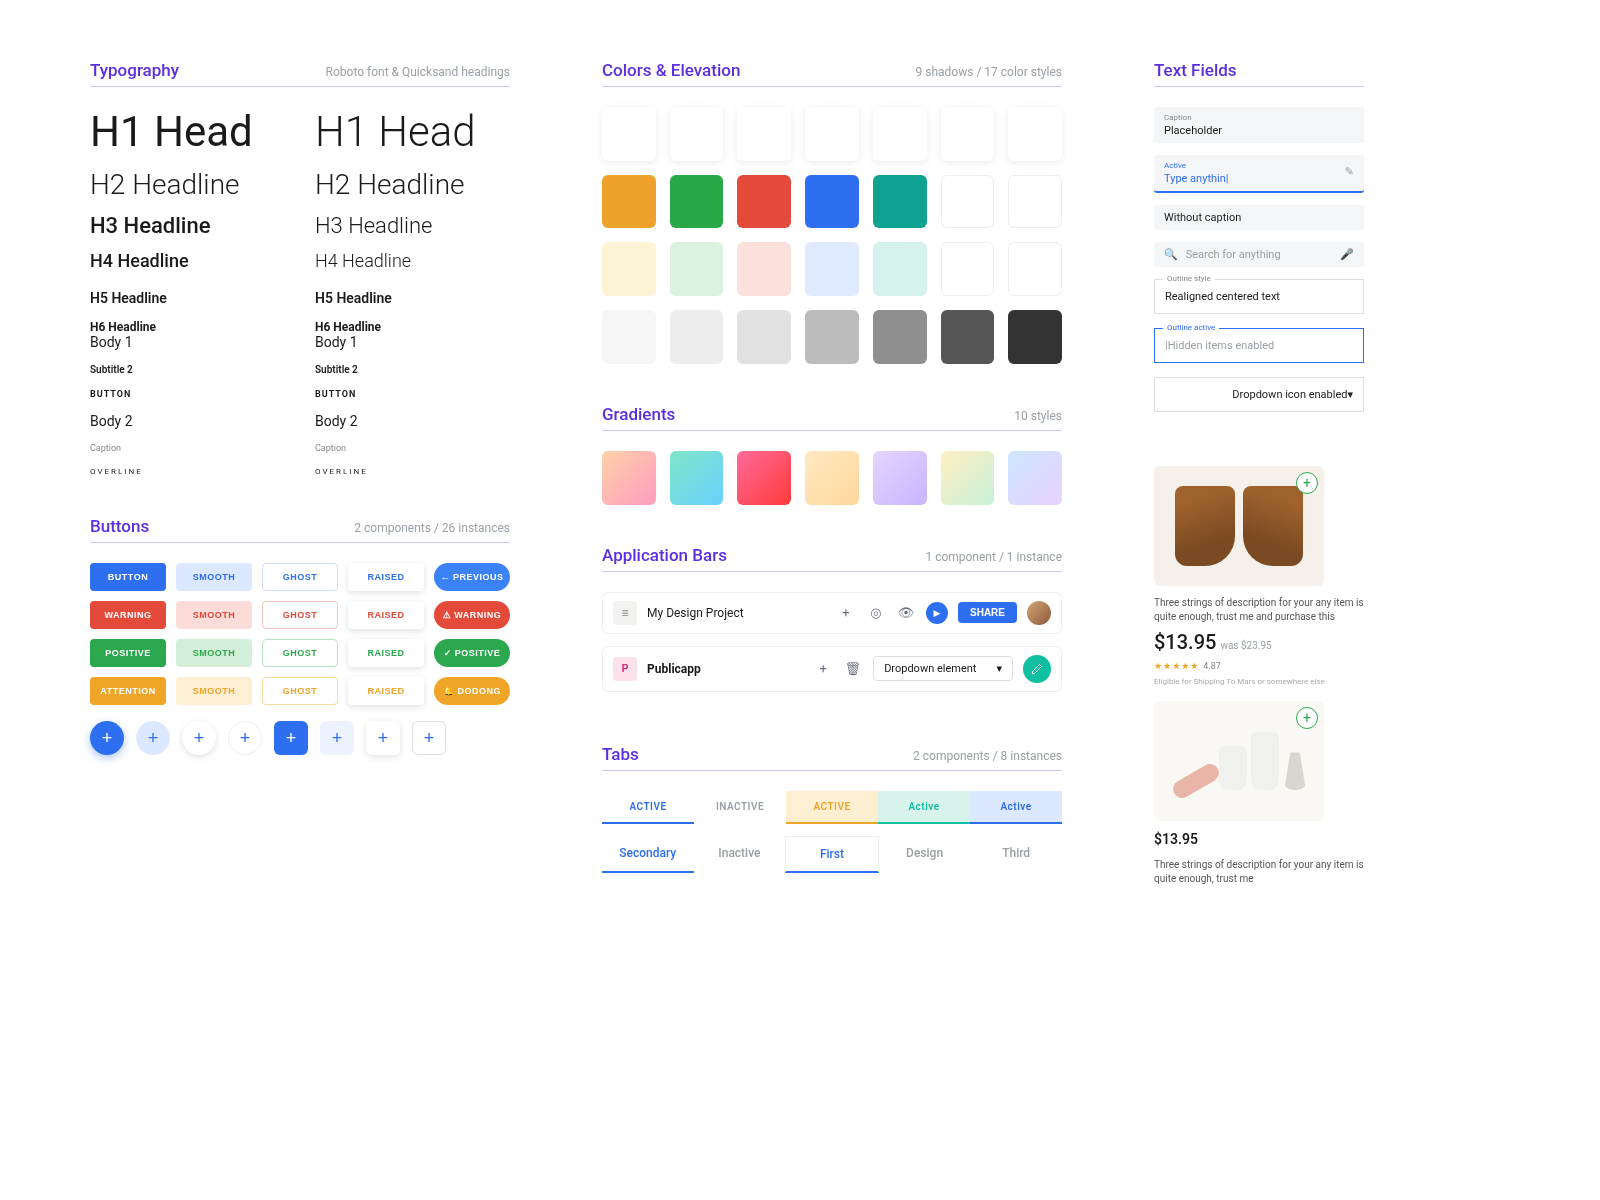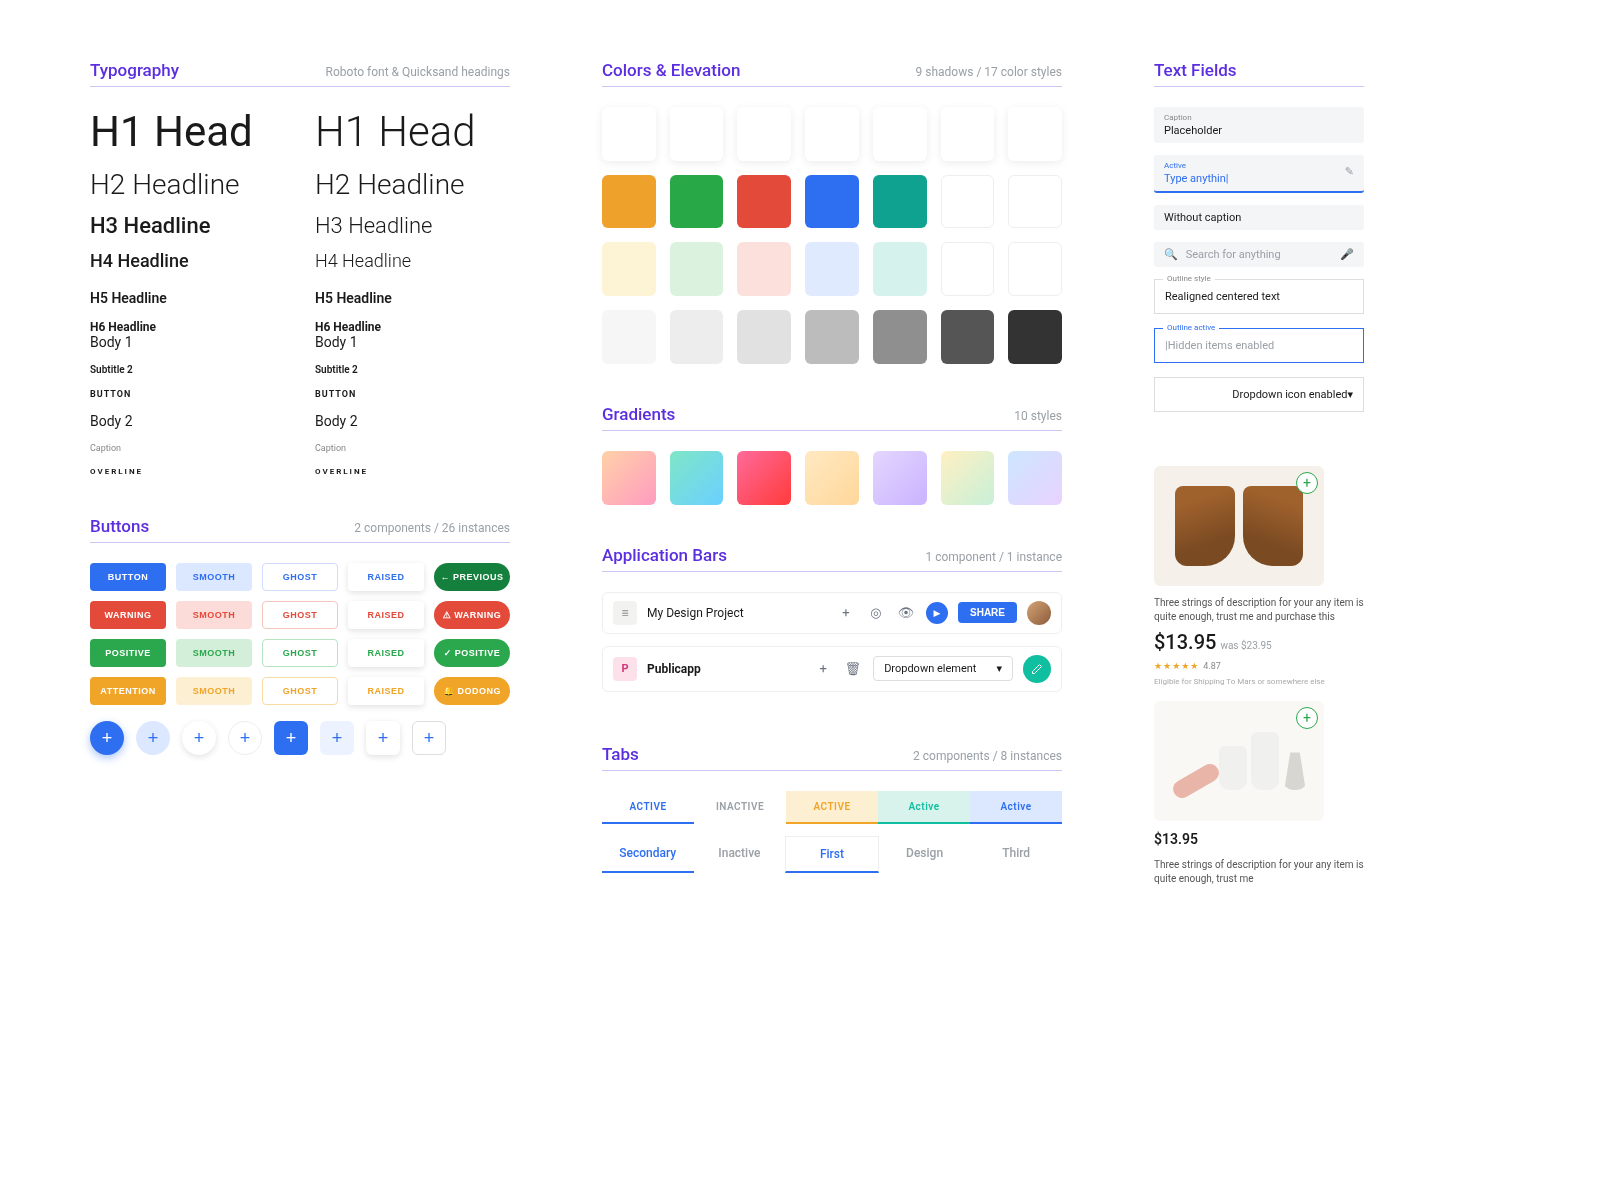--- a/index.html
+++ b/index.html
@@ -15,29 +15,29 @@
 .h1{font-size:42px;font-weight:400;margin-bottom:12px}
 .h2{font-size:28px;font-weight:300;margin-bottom:12px}
 .h3{font-size:22px;font-weight:500;margin-bottom:12px}
 .h4{font-size:18px;font-weight:500;margin-bottom:19px}
 .h5{font-size:14px;font-weight:600;margin-bottom:14px}
 .h6{font-size:12px;font-weight:700;margin-bottom:0}
 .body1,.body2{font-size:14px;margin-bottom:14px}
 .sub2{font-size:10px;font-weight:600;margin-bottom:14px}
 .btn-t{font-size:9px;font-weight:700;letter-spacing:1px;margin-bottom:14px}
 .cap{font-size:9px;color:#888;margin-bottom:14px}
-.ovr{font-size:8px;letter-spacing:2px;font-weight:700}
+.ovr{font-size:8px;letter-spacing:2px;font-weight:400}
 .typo-col.alt .h1,.typo-col.alt .h2,.typo-col.alt .h3,.typo-col.alt .h4{font-weight:300}
 .btn-grid{display:grid;grid-template-columns:repeat(5,1fr);gap:10px}
 .btn{height:28px;border-radius:4px;font-size:9px;font-weight:700;letter-spacing:.5px;display:flex;align-items:center;justify-content:center;cursor:pointer;border:none}
 .b-blue{background:#2e6ef0;color:#fff}
 .b-blue-sm{background:#dce8ff;color:#2e6ef0}
 .b-blue-gh{background:#fff;color:#2e6ef0;border:1px solid #cfdcff}
 .b-blue-ra{background:#fff;color:#2e6ef0;box-shadow:0 2px 6px rgba(0,0,0,.12)}
-.b-blue-pill{background:#15803d;color:#fff;border-radius:14px}
+.b-blue-pill{background:#3b82f6;color:#fff;border-radius:14px}
 .b-red{background:#e34a3a;color:#fff}
 .b-red-sm{background:#fbdcd8;color:#e34a3a}
 .b-red-gh{background:#fff;color:#e34a3a;border:1px solid #f5c4bd}
 .b-red-ra{background:#fff;color:#e34a3a;box-shadow:0 2px 6px rgba(0,0,0,.12)}
 .b-red-pill{background:#e34a3a;color:#fff;border-radius:14px}
 .b-grn{background:#2ba84d;color:#fff}
 .b-grn-sm{background:#d3efd9;color:#2ba84d}
 .b-grn-gh{background:#fff;color:#2ba84d;border:1px solid #b7e3c1}
 .b-grn-ra{background:#fff;color:#2ba84d;box-shadow:0 2px 6px rgba(0,0,0,.12)}
 .b-grn-pill{background:#2ba84d;color:#fff;border-radius:14px}

